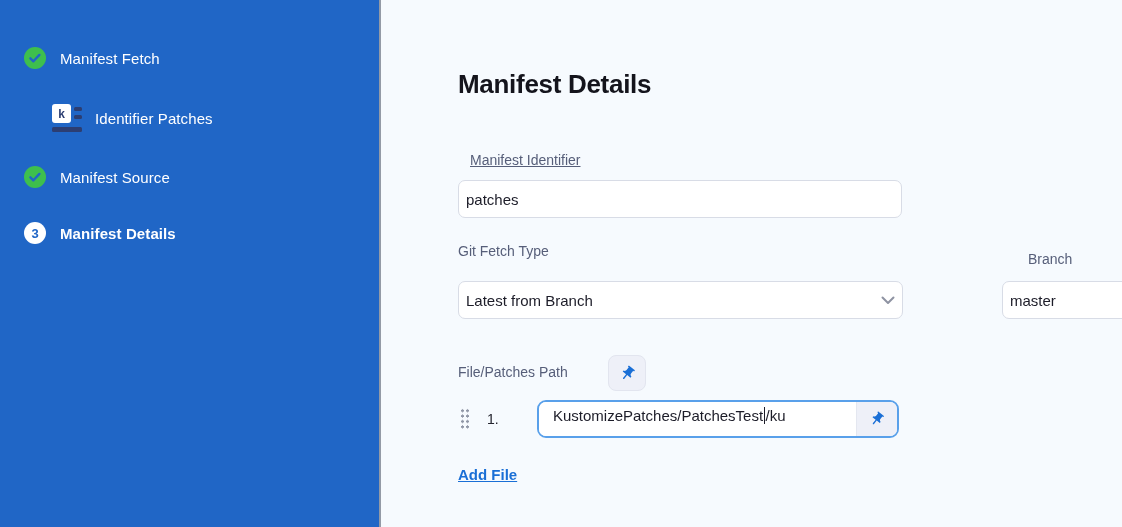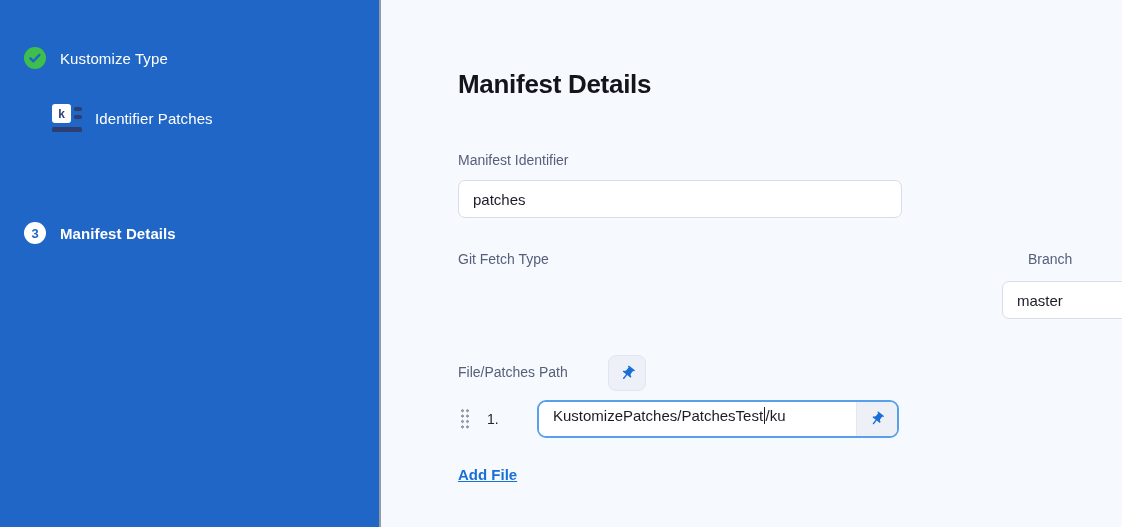--- a/index.html
+++ b/index.html
@@ -24,21 +24,21 @@
               font-weight:bold;font-size:12px;color:#2c3e72;}
   .kicon .kdash{position:absolute;left:22px;width:8px;height:4px;background:#2c3e72;border-radius:1.5px;}
   .kicon .kdash.d1{top:3px;} .kicon .kdash.d2{top:11px;}
   .kicon .kbar{position:absolute;left:0;top:23px;width:30px;height:5px;background:#2c3e72;border-radius:1.5px;}
 
   
   .main{position:absolute;left:381px;top:0;width:741px;height:527px;background:#f6fafe;overflow:hidden;}
   .page-title{position:absolute;left:77px;top:52px;font-size:26px;font-weight:bold;color:#14141c;letter-spacing:-.3px;}
   .field-label{position:absolute;font-size:14px;color:#565e79;}
   .text-input{position:absolute;height:38px;background:#fff;border:1px solid #d8dce6;border-radius:7px;
-              box-sizing:border-box;display:flex;align-items:center;padding:0 14px;
+              box-sizing:border-box;display:flex;align-items:center;padding:0 7px;
               font-size:15px;color:#1c1c28;}
   .select .chev{margin-left:auto;color:#8e93a2;}
   .chev svg{display:block;}
 
   
   .pin-btn{position:absolute;width:38px;height:36px;background:#eef0f8;border:1px solid #e2e5ef;
            border-radius:8px;box-sizing:border-box;display:flex;align-items:center;justify-content:center;cursor:pointer;}
 
   
   .drag-handle{position:absolute;width:10px;height:21px;
@@ -62,50 +62,67 @@
 
   <nav class="sidebar">
 
     <div class="step" style="top:47px;">
       <span class="badge">
         <svg width="22" height="22" viewBox="0 0 22 22">
           <circle cx="11" cy="11" r="11" fill="#3ebf4d"></circle>
           <path d="M6.4 11.3l3 3 6-6.4" fill="none" stroke="#2066c6" stroke-width="2.4" stroke-linecap="round" stroke-linejoin="round"></path>
         </svg>
       </span>
-      <span class="step-label">Kustomize Type</span>
+      <span class="step-label">Manifest Fetch</span>
     </div>
 
     <div class="sub-step" style="top:104px;">
       <span class="kicon">
         <span class="ksq">k</span>
         <span class="kdash d1"></span>
         <span class="kdash d2"></span>
         <span class="kbar"></span>
       </span>
       <span class="step-label">Identifier Patches</span>
     </div>
 
+    <div class="step" style="top:166px;">
+      <span class="badge">
+        <svg width="22" height="22" viewBox="0 0 22 22">
+          <circle cx="11" cy="11" r="11" fill="#3ebf4d"></circle>
+          <path d="M6.4 11.3l3 3 6-6.4" fill="none" stroke="#2066c6" stroke-width="2.4" stroke-linecap="round" stroke-linejoin="round"></path>
+        </svg>
+      </span>
+      <span class="step-label">Manifest Source</span>
+    </div>
 
     <div class="step" style="top:222px;">
       <span class="badge current">3</span>
       <span class="step-label bold">Manifest Details</span>
     </div>
   </nav>
 
   <section class="main">
 
     <h1 class="page-title">Manifest Details</h1>
 
-    <label class="field-label" style="left:77px;top:152px;">Manifest Identifier</label>
+    <label class="field-label" style="left:89px;top:152px;text-decoration:underline;">Manifest Identifier</label>
     <div class="text-input" style="left:77px;top:180px;width:444px;">
       <span>patches</span>
     </div>
 
-    <label class="field-label" style="left:77px;top:251px;">Git Fetch Type</label>
+    <label class="field-label" style="left:77px;top:243px;">Git Fetch Type</label>
+    <div class="text-input select" style="left:77px;top:281px;width:445px;">
+      <span>Latest from Branch</span>
+      <span class="chev">
+        <svg width="14" height="9" viewBox="0 0 14 9">
+            <path d="M1.5 1.5l5.5 5.5 5.5-5.5" fill="none" stroke="#8e93a2" stroke-width="2" stroke-linecap="round" stroke-linejoin="round"></path>
+          </svg>
+      </span>
+    </div>
 
     <label class="field-label" style="left:623px;top:251px;margin-left:24px;">Branch</label>
     <div class="text-input" style="left:621px;top:281px;width:220px;">
       <span>master</span>
     </div>
 
     <label class="field-label" style="left:77px;top:364px;">File/Patches Path</label>
     <button class="pin-btn" style="left:227px;top:355px;">
       <svg width="17" height="17" viewBox="0 0 24 24">
         <g transform="rotate(38 12 12)">

